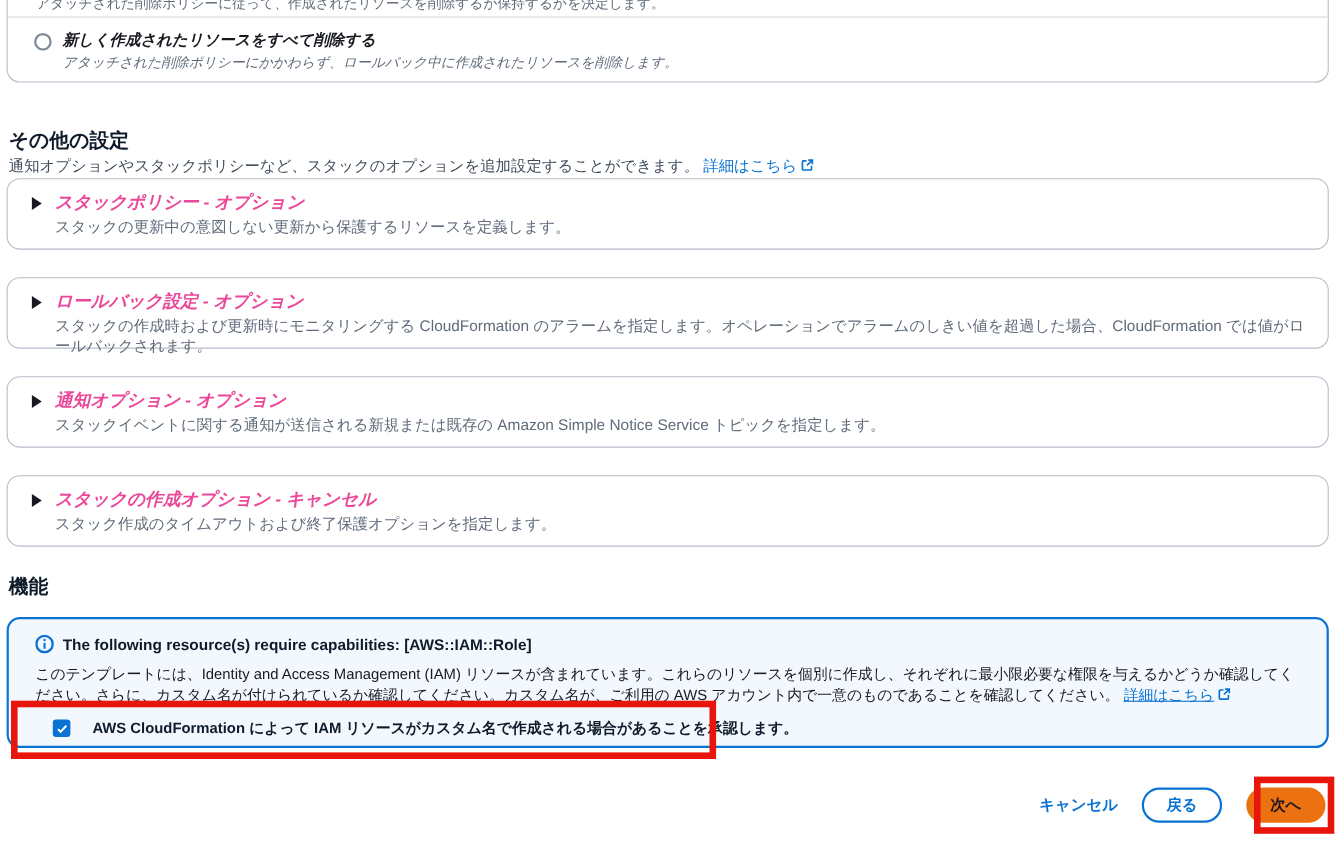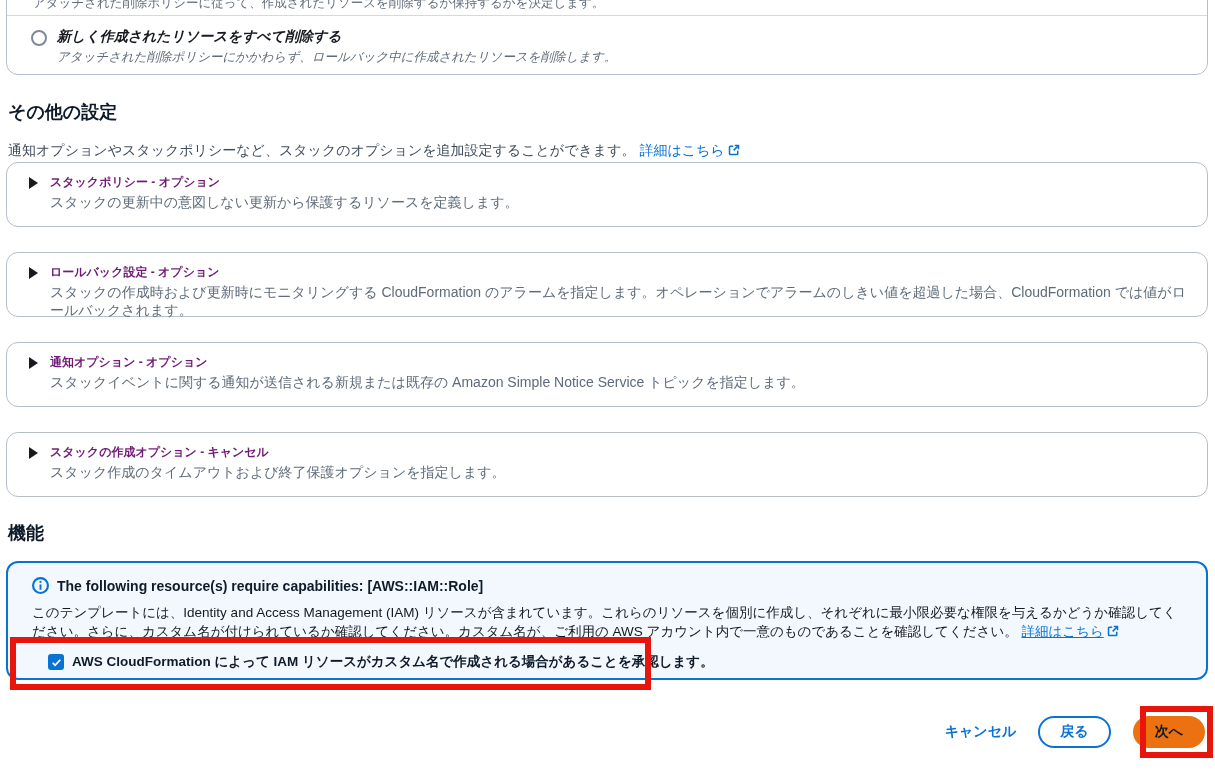--- a/index.html
+++ b/index.html
@@ -52,21 +52,21 @@
   .ext-icon { display: inline-block; vertical-align: -1px; margin-left: 3px; }
 
   .panel { height: 65px; padding: 11px 18px 0 18px; }
   .panel-title-row { display: flex; align-items: center; }
   .caret {
     width: 0; height: 0; margin: 0 12px 0 4px;
     border-left: 9px solid #16191f;
     border-top: 6px solid transparent;
     border-bottom: 6px solid transparent;
   }
-  .panel-title { font-size: 12px; font-weight: 700; color: #701a75; }
+  .panel-title { font-size: 16px; font-weight: 700; color: #ec4899; font-style: italic; }
   .panel-desc { font-size: 14px; color: #5f6b7a; margin: 3px 0 0 25px; }
 
   
   #alert {
     position: absolute; left: 6px; top: 561px; width: 1202px; height: 119px;
     background: #f2f8fd;
     border: 2px solid #0972d3;
     border-radius: 12px;
     padding: 14px 24px 0 24px;
   }
@@ -76,21 +76,21 @@
   .alert-body {
     margin-top: 9px; font-size: 13.5px; color: #16191f; line-height: 19px;
     max-width: 1150px;
   }
   .checkbox-row { display: flex; align-items: center; margin: 12px 0 0 16px; }
   .checkbox {
     width: 16px; height: 16px; flex: 0 0 auto;
     background: #0972d3; border-radius: 3px;
     display: flex; align-items: center; justify-content: center;
   }
-  .checkbox-label { margin-left: 8px; font-size: 13.5px; font-weight: 700; color: #0f1b2a; }
+  .checkbox-label { margin-left: 20px; font-size: 13.5px; font-weight: 700; color: #0f1b2a; }
 
   
   #footer {
     position: absolute; top: 716px; right: 10px;
     display: flex; align-items: center; gap: 22px;
   }
   .btn-link {
     font-size: 14px; font-weight: 700; color: #0972d3;
     background: none; border: none; cursor: pointer;
     font-family: inherit;
@@ -126,21 +126,21 @@
     <div class="top-divider"></div>
     <div class="radio-row">
       <span class="radio-circle"></span>
       <span class="radio-texts">
         <div class="radio-label">新しく作成されたリソースをすべて削除する</div>
         <div class="radio-desc">アタッチされた削除ポリシーにかかわらず、ロールバック中に作成されたリソースを削除します。</div>
       </span>
     </div>
   </div>
 
-  <div class="section-heading" style="top:100px;">その他の設定</div>
+  <div class="section-heading" style="top:116px;">その他の設定</div>
   <div class="section-desc" style="top:142px;">
     <span>通知オプションやスタックポリシーなど、スタックのオプションを追加設定することができます。</span>
     <a class="link"><span>詳細はこちら</span><svg class="ext-icon" width="12" height="12" viewBox="0 0 16 16">
           <path d="M13 9v4a1 1 0 0 1-1 1H3a1 1 0 0 1-1-1V4a1 1 0 0 1 1-1h4" fill="none" stroke="#0972d3" stroke-width="2"></path>
           <path d="M9 2h5v5M14 2 7.5 8.5" fill="none" stroke="#0972d3" stroke-width="2"></path>
         </svg></a>
   </div>
 
   <div class="card panel" style="top:162px;">
     <div class="panel-title-row">

